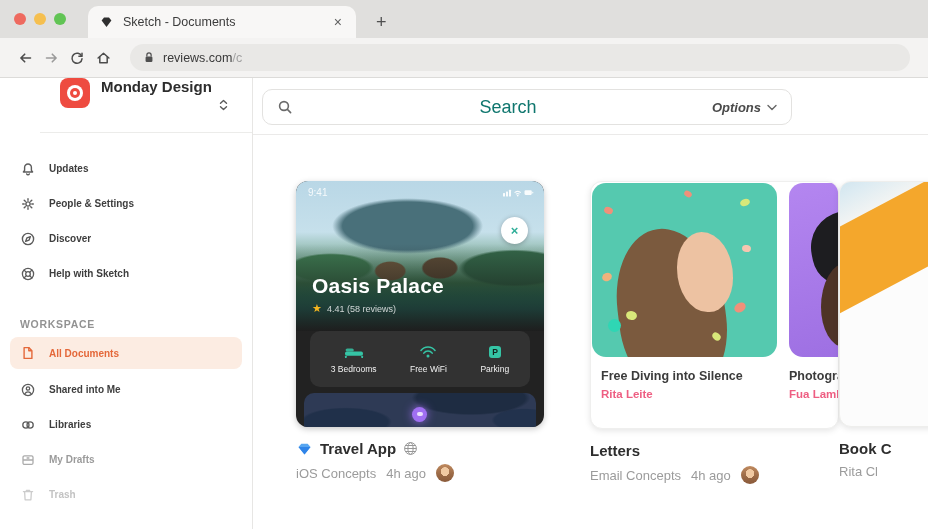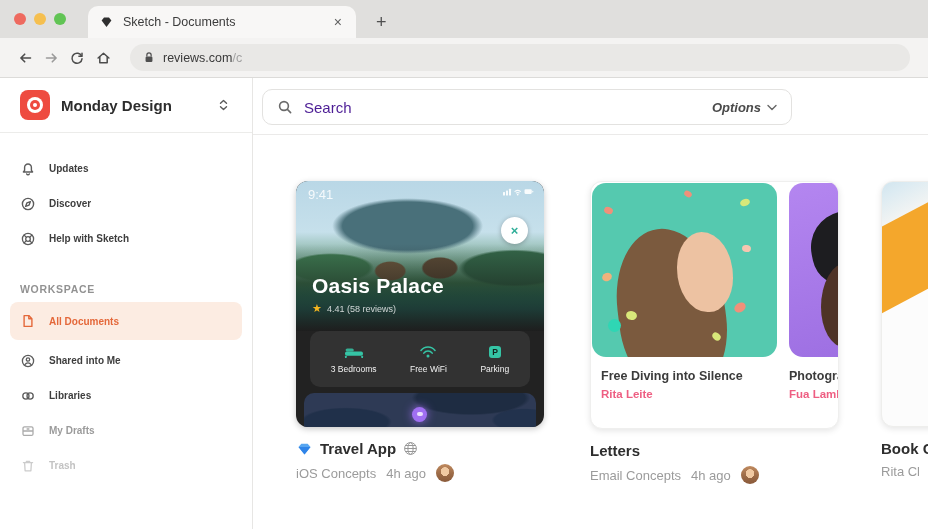--- a/index.html
+++ b/index.html
@@ -24,48 +24,48 @@
   .navbar{height:40px;background:#f4f3f2;border-bottom:1px solid #dcdbd9;display:flex;align-items:center;padding:0 12px;}
   .nav-ico{display:flex;align-items:center;justify-content:center;width:26px;height:26px;color:#4c4c4c;}
   .nav-ico.fwd{color:#9a9a9a;}
   .urlbar{flex:1;height:27px;background:#e9e8e6;border-radius:14px;margin:0 6px 0 14px;
           display:flex;align-items:center;padding:0 13px;}
   .url-host{font-size:12.5px;color:#3a3a3a;margin-left:8px;}
   .url-path{font-size:12.5px;color:#a2a2a2;}
   
   .app{display:flex;height:451px;background:#fff;}
   .sidebar{width:253px;border-right:1px solid #e7e6e4;background:#fff;flex-shrink:0;}
-  .side-header{height:55px;display:flex;align-items:center;padding:0 20px;border-bottom:1px solid #ececea;}
+  .side-header{height:55px;display:flex;padding:0 20px;border-bottom:1px solid #ececea;margin-left:40px;}
   .logo{width:30px;height:30px;border-radius:8px;background:#ee4b40;display:flex;align-items:center;justify-content:center;flex-shrink:0;}
   .logo-ring{width:16px;height:16px;border-radius:50%;background:#fff;display:flex;align-items:center;justify-content:center;}
   .logo-hole{width:10px;height:10px;border-radius:50%;background:#ee4b40;display:flex;align-items:center;justify-content:center;}
   .logo-dot{width:4px;height:4px;border-radius:50%;background:#fff;}
   .side-name{font-size:15px;font-weight:700;color:#2d2d2d;margin-left:11px;flex:1;}
   .switcher{color:#5a5a5a;display:flex;align-items:center;padding:3px;}
   .nav-list{padding-top:18px;}
   .nav-item{height:35px;display:flex;align-items:center;padding:0 20px;font-size:10px;font-weight:600;color:#3e3e3e;cursor:default;}
   .nav-item .ico{width:16px;height:16px;margin-right:13px;color:#5c5c5c;display:flex;align-items:center;justify-content:center;flex-shrink:0;}
-  .nav-item.active{background:#fcece2;color:#e4683a;border-radius:8px;margin:3px 10px;height:38px;padding:8px 10px;}
+  .nav-item.active{background:#fcece2;color:#e4683a;border-radius:8px;margin:3px 10px;height:32px;padding:8px 10px;}
   .nav-item.active .ico{color:#e4683a;}
   .nav-item.muted{color:#9b9b9b;}
   .nav-item.muted .ico{color:#ababab;}
   .nav-item.disabled{color:#c3c3c3;}
   .nav-item.disabled .ico{color:#cccccc;}
   .section-label{margin:27px 20px 7px;font-size:10.5px;font-weight:700;color:#929292;letter-spacing:.7px;}
   
   .main{flex:1;position:relative;background:#fff;}
   .main-header{height:57px;border-bottom:1px solid #ebeae9;position:relative;}
   .search-pill{position:absolute;left:9px;top:11px;width:530px;height:36px;border:1px solid #e3e2e0;
                border-radius:10px;background:#fff;display:flex;align-items:center;padding:0 14px;}
   .search-ico{color:#6a6a6a;display:flex;}
-  .search-ph{margin-left:11px;font-size:15px;color:#4c1d95;flex:1;}
+  .search-ph{margin-left:11px;font-size:18px;color:#0f766e;flex:1;text-align:center;}
   .options{display:flex;align-items:center;gap:6px;font-size:13px;font-weight:600;color:#4a4a4a;font-style:italic;}
   .cards{position:absolute;top:103px;left:43px;display:flex;}
   .card1{width:248px;margin-right:46px;}
-  .card2{width:249px;margin-right:42px;}
+  .card2{width:249px;}
   .card3{width:190px;}
   .doc-title-row{display:flex;align-items:center;gap:7px;margin-top:13px;}
   .doc-title{font-size:15px;font-weight:700;color:#2e2e2e;}
   .doc-meta{margin-top:7px;display:flex;align-items:center;gap:10px;font-size:13px;color:#9b9b9b;}
   .avatar{width:18px;height:18px;border-radius:50%;flex-shrink:0;
     background:radial-gradient(circle at 50% 42%, #f0c9a2 0 31%, transparent 32%),
                linear-gradient(180deg,#c08a5f 0%,#9c6b47 55%,#8a5a3a 100%);}
   
   .preview1{width:248px;height:246px;border-radius:12px;overflow:hidden;background:#222222;
             box-shadow:0 2px 6px rgba(0,0,0,.22);position:relative;}
@@ -73,21 +73,21 @@
     background:
       radial-gradient(70px 24px at 14% 58%, #3f7a52 0 55%, transparent 62%),
       radial-gradient(90px 30px at 88% 58%, #35684a 0 55%, transparent 62%),
       radial-gradient(26px 16px at 38% 60%, #6d5a40 0 55%, transparent 62%),
       radial-gradient(30px 18px at 58% 58%, #5e4d38 0 55%, transparent 62%),
       radial-gradient(130px 48px at 45% 30%, #49707a 0 50%, transparent 58%),
       linear-gradient(180deg,#b9d7e6 0%,#c6e0eb 34%,#7fae9a 52%,#3f7a52 68%,#2e9c88 86%,#23907e 100%);}
   .p1-photo::after{content:'';position:absolute;inset:0;
     background:linear-gradient(180deg, rgba(12,12,12,0) 42%, rgba(16,16,16,.55) 76%, #1e1e1e 100%);}
   .p1-status{position:absolute;top:6px;left:12px;right:10px;display:flex;justify-content:space-between;
-             color:rgba(255,255,255,.85);font-size:13px;z-index:3;}
+             align-items:center;color:rgba(255,255,255,.85);font-size:10px;z-index:3;}
   .p1-close{position:absolute;top:36px;right:16px;width:27px;height:27px;border-radius:50%;background:#fff;
             color:#2fae98;font-size:13px;font-weight:700;display:flex;align-items:center;justify-content:center;
             box-shadow:0 1px 5px rgba(0,0,0,.28);z-index:4;}
   .p1-title{position:absolute;left:16px;top:93px;color:#fff;font-size:21px;font-weight:700;z-index:3;letter-spacing:.2px;}
   .p1-rating{position:absolute;left:16px;top:122px;display:flex;align-items:center;gap:5px;z-index:3;
              font-size:9px;color:rgba(255,255,255,.78);}
   .p1-star{color:#f5b51f;font-size:11px;line-height:1;}
   .p1-amenities{position:absolute;left:14px;right:14px;top:150px;height:56px;background:#323232;border-radius:10px;
                 display:flex;align-items:center;justify-content:space-around;z-index:2;padding:0 4px;}
   .amen{display:flex;flex-direction:column;align-items:center;gap:5px;}
@@ -210,20 +210,29 @@
           <span class="ico">
             <svg width="16" height="16" viewBox="0 0 16 16" fill="none" stroke="currentColor" stroke-width="1.4" stroke-linecap="round" stroke-linejoin="round">
                 <path d="M12.6 11H3.4l1.2-1.7V6.4A3.4 3.4 0 0 1 8 3a3.4 3.4 0 0 1 3.4 3.4v2.9L12.6 11z"></path>
                 <path d="M6.7 12.9a1.4 1.4 0 0 0 2.6 0"></path>
               </svg>
           </span>
           <span>Updates</span>
         </div>
         <div class="nav-item">
           <span class="ico">
+            <svg width="16" height="16" viewBox="0 0 16 16" fill="none" stroke="currentColor" stroke-width="1.4" stroke-linecap="round">
+                <circle cx="8" cy="8" r="2.1"></circle>
+                <path d="M8 2.7v1.5M8 11.8v1.5M2.7 8h1.5M11.8 8h1.5M4.2 4.2l1.1 1.1M10.7 10.7l1.1 1.1M11.8 4.2l-1.1 1.1M5.3 10.7l-1.1 1.1"></path>
+              </svg>
+          </span>
+          <span>People &amp; Settings</span>
+        </div>
+        <div class="nav-item">
+          <span class="ico">
             <svg width="16" height="16" viewBox="0 0 16 16" fill="none" stroke="currentColor" stroke-width="1.4" stroke-linejoin="round">
                 <circle cx="8" cy="8" r="5.6"></circle>
                 <path d="M10.4 5.6 9.1 9.1 5.6 10.4 6.9 6.9z"></path>
               </svg>
           </span>
           <span>Discover</span>
         </div>
         <div class="nav-item">
           <span class="ico">
             <svg width="16" height="16" viewBox="0 0 16 16" fill="none" stroke="currentColor" stroke-width="1.3" stroke-linecap="round">

